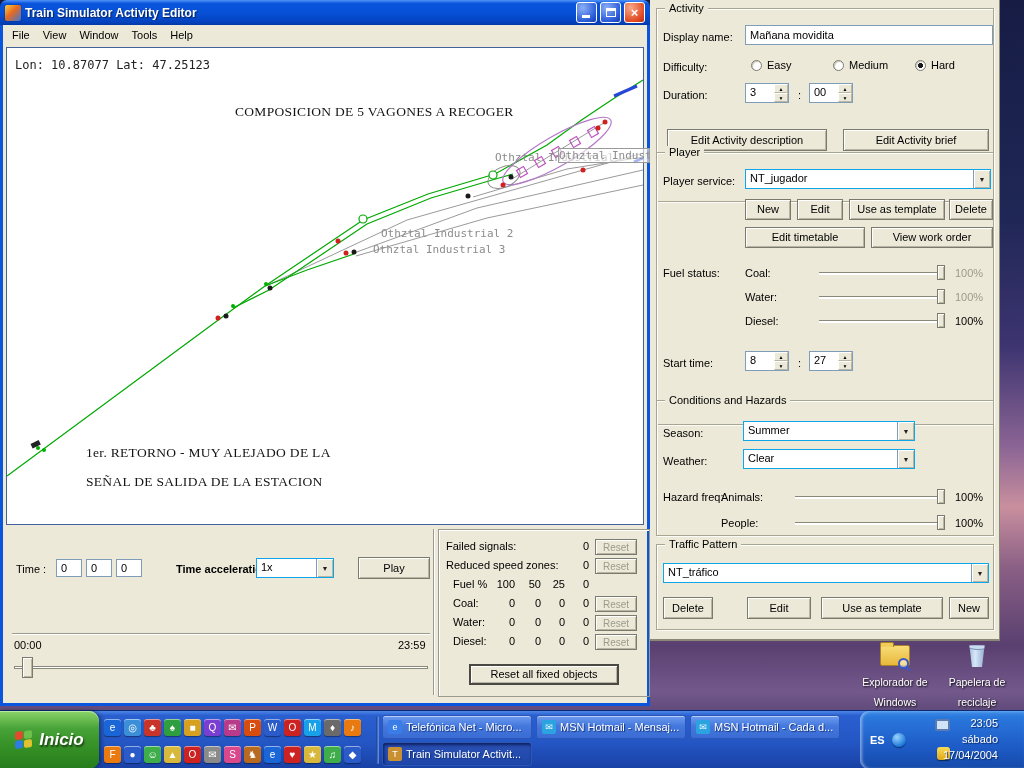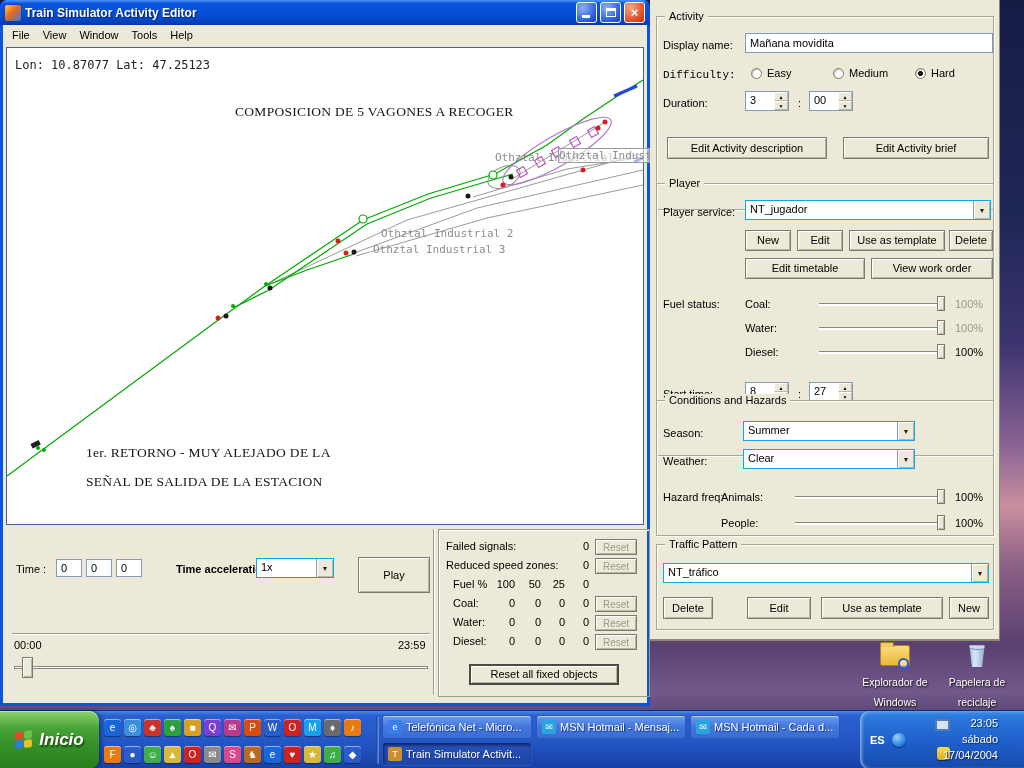--- a/index.html
+++ b/index.html
@@ -222,21 +222,21 @@
     <div class="bottom-panel">
       <span class="lbl" style="left:10px;top:36px;">Time :</span>
       <input class="field" style="left: 50px; top: 32px; width: 26px; height: 18px;" readonly="" value="0">
       <input class="field" style="left: 80px; top: 32px; width: 26px; height: 18px;" readonly="" value="0">
       <input class="field" style="left: 110px; top: 32px; width: 26px; height: 18px;" readonly="" value="0">
       <span class="lbl" style="left:170px;top:36px;font-weight:bold;">Time acceleration</span>
       <div class="combo" style="left:250px;top:31px;width:78px;">
         <span class="combo-val">1x</span>
         <span class="combo-btn"></span>
       </div>
-      <button class="btn" style="left:352px;top:30px;width:72px;height:36px;">Play</button>
+      <button class="btn" style="left:352px;top:30px;width:72px;height:22px;">Play</button>
       <div class="groove-h" style="left:6px;top:106px;width:418px;"></div>
       <span class="lbl" style="left:8px;top:112px;">00:00</span>
       <span class="lbl" style="left:392px;top:112px;">23:59</span>
       <div class="tl-track"></div>
       <div class="tl-thumb"></div>
       <div class="groove-v" style="left:427px;top:2px;height:166px;"></div>
 
       <div class="fo-box">
         <div class="fo-row">
           <span class="fo-label">Failed signals:</span>
@@ -280,25 +280,25 @@
           <button class="btn dim fo-reset">Reset</button>
         </div>
         <button class="btn default" style="left:30px;top:134px;width:150px;">Reset all fixed objects</button>
       </div>
     </div>
   </div>
 </div>
 
 <div id="props">
 
-  <div class="grp" style="top:8px;height:194px;margin-top:8px;">
+  <div class="grp" style="top:8px;height:194px;">
     <span class="grp-label">Activity</span>
     <span class="lbl" style="left:6px;top:22px;">Display name:</span>
     <input class="field" style="left: 88px; top: 16px; width: 248px;" readonly="" value="Mañana movidita">
-    <span class="lbl" style="left:6px;top:52px;font-family:Liberation Mono, monospace;">Difficulty:</span>
+    <span class="lbl" style="left:6px;top:52px;">Difficulty:</span>
     <span class="radio-item" style="left:94px;top:50px;">
       <span class="radio"></span>
       <span>Easy</span>
     </span>
     <span class="radio-item" style="left:176px;top:50px;">
       <span class="radio"></span>
       <span>Medium</span>
     </span>
     <span class="radio-item" style="left:258px;top:50px;">
       <span class="radio checked"></span>
@@ -317,21 +317,21 @@
       <span class="spin-val">00</span>
       <span class="spin-btns">
           <i class="su"></i>
           <i class="sd"></i>
         </span>
     </div>
     <button class="btn" style="left:186px;top:120px;width:146px;height:22px;">Edit Activity brief</button>
     <button class="btn" style="left:10px;top:120px;width:160px;height:22px;">Edit Activity description</button>
   </div>
 
-  <div class="grp" style="top:183px;height:273px;">
+  <div class="grp" style="top:152px;height:273px;">
     <span class="grp-label">Player</span>
     <span class="lbl" style="left:6px;top:22px;">Player service:</span>
     <div class="combo" style="left:88px;top:16px;width:246px;">
       <span class="combo-val">NT_jugador</span>
       <span class="combo-btn"></span>
     </div>
     <button class="btn" style="left:88px;top:46px;width:46px;">New</button>
     <button class="btn" style="left:140px;top:46px;width:46px;">Edit</button>
     <button class="btn" style="left:192px;top:46px;width:96px;">Use as template</button>
     <button class="btn" style="left:292px;top:46px;width:44px;">Delete</button>

